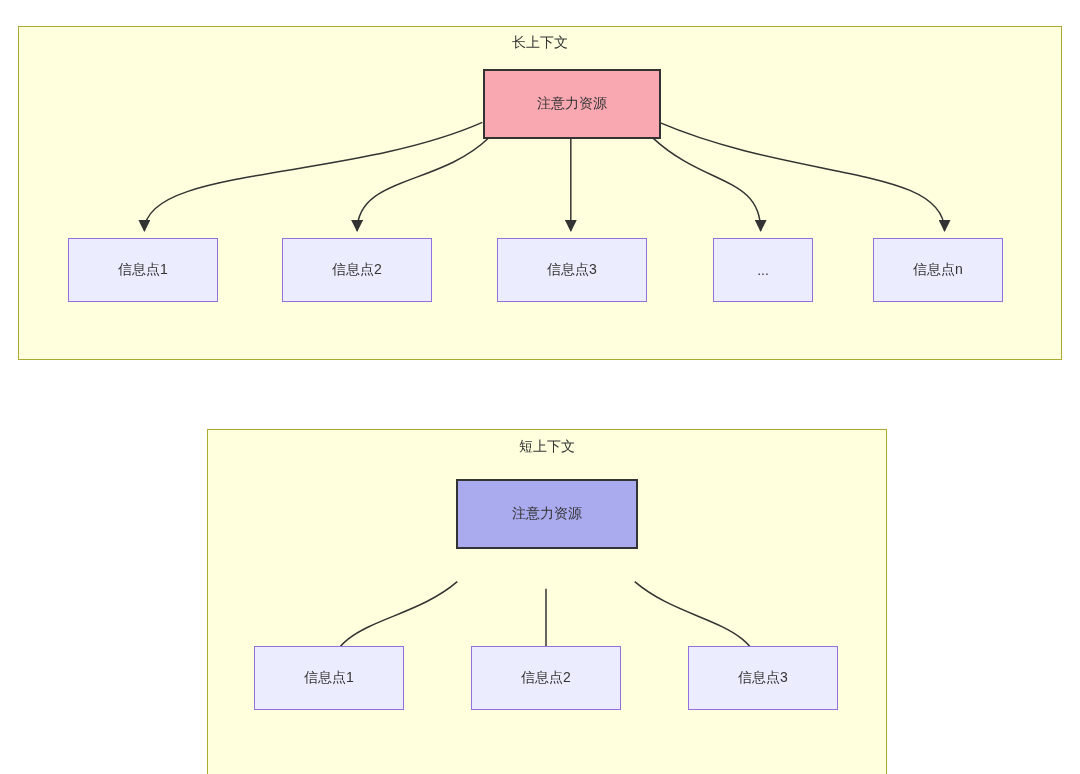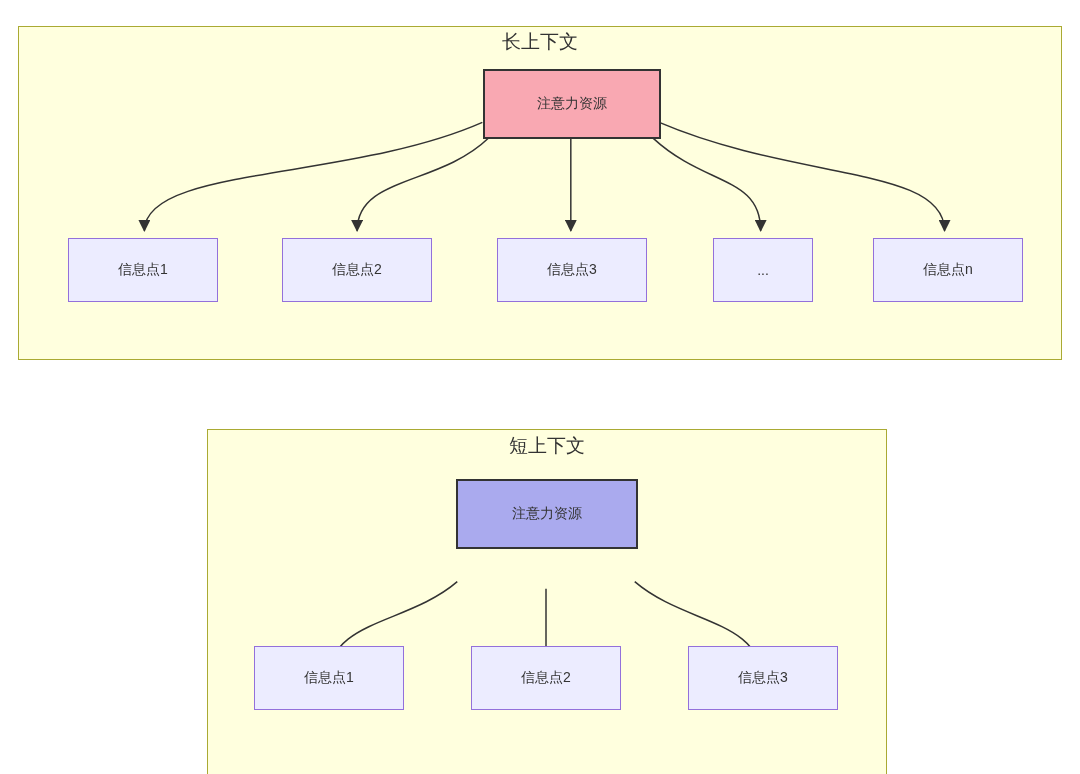--- a/index.html
+++ b/index.html
@@ -15,21 +15,21 @@
   .cluster {
     position: absolute;
     background: #ffffde;
     border: 1.5px solid #aaaa33;
     box-sizing: border-box;
   }
   .cluster-title {
     position: absolute;
     left: 0; right: 0;
     text-align: center;
-    font-size: 19px;
+    font-size: 14px;
     font-weight: 500;
     color: #333333;
     line-height: 22px;
   }
   .edges {
     position: absolute;
     left: 0; top: 0;
     width: 100%; height: 100%;
     pointer-events: none;
   }
@@ -83,21 +83,21 @@
     </div>
     <div class="node" style="left:263px; top:211px; width:150px; height:64px;">
       <span>信息点2</span>
     </div>
     <div class="node" style="left:478px; top:211px; width:150px; height:64px;">
       <span>信息点3</span>
     </div>
     <div class="node" style="left:694px; top:211px; width:100px; height:64px;">
       <span>...</span>
     </div>
-    <div class="node" style="left:854px; top:211px; width:150px; height:64px;">
+    <div class="node" style="left:854px; top:211px; width:130px; height:64px;">
       <span>信息点n</span>
     </div>
   </section>
 
   <section class="cluster" style="left:207px; top:429px; width:680px; height:420px;">
 
     <div class="cluster-title" style="top:5px;">短上下文</div>
 
     <svg class="edges" viewBox="0 0 680 339">
       <defs>

